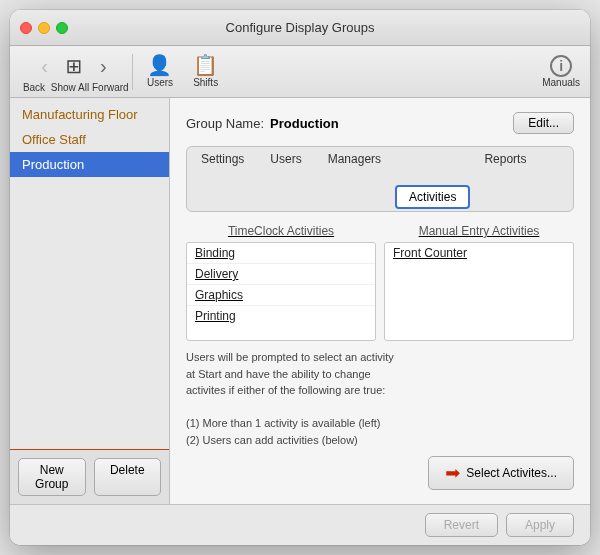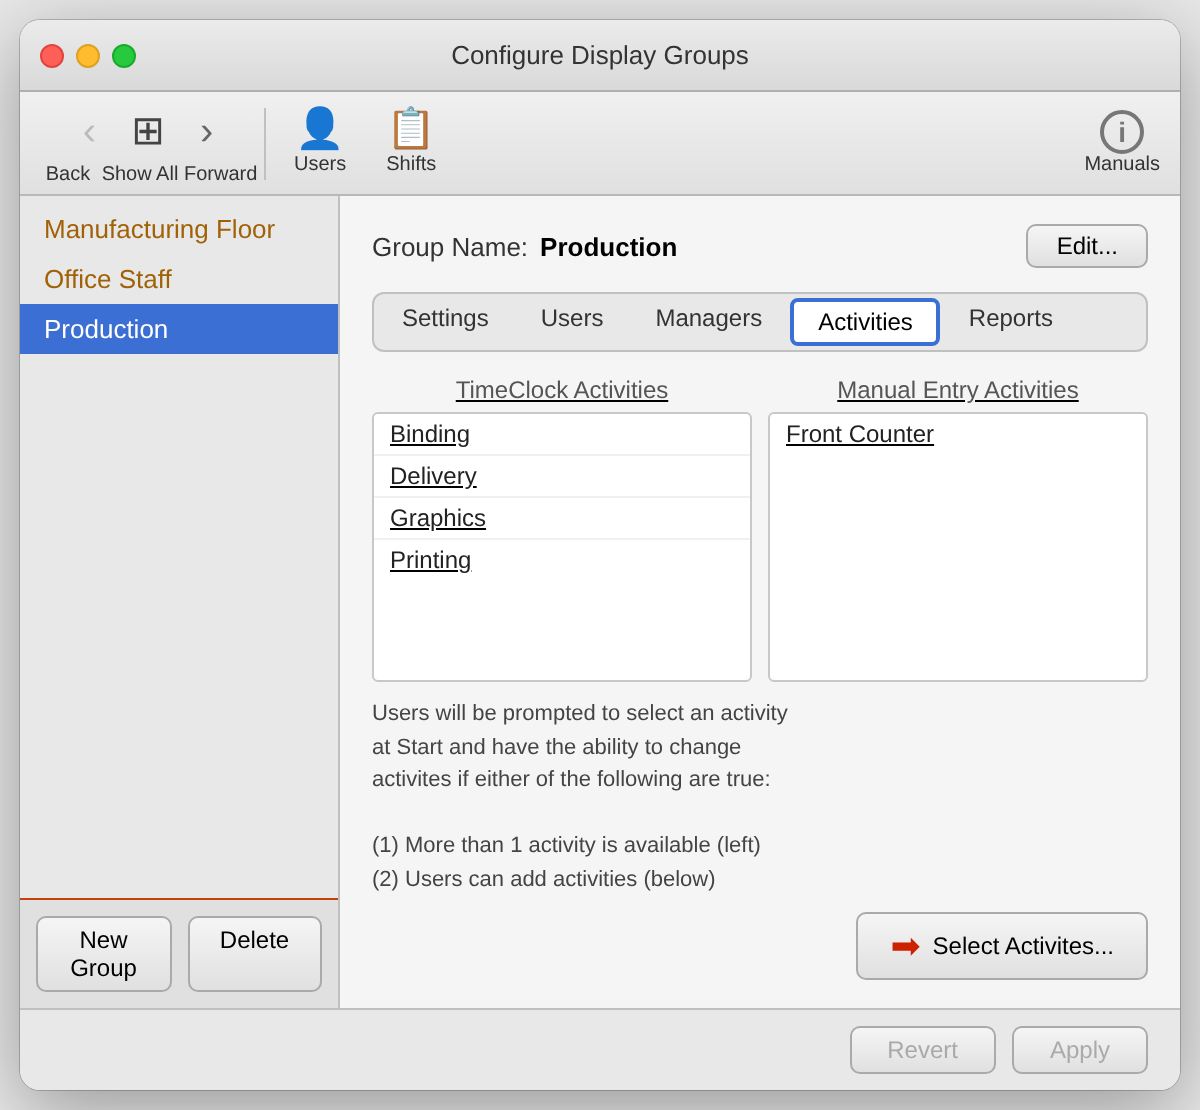--- a/index.html
+++ b/index.html
@@ -203,20 +203,21 @@
       font-size: 12px;
       border-radius: 4px;
       cursor: pointer;
       color: #333;
     }
     .tab.active {
       background: white;
       border: 2px solid #3b6fd4;
       color: #000;
       font-weight: 500;
+      margin-top: 36px;
     }
     .activities-area {
       display: flex;
       gap: 8px;
       flex: 1;
       min-height: 0;
       text-decoration: underline;
     }
     .activity-column {
       flex: 1;

